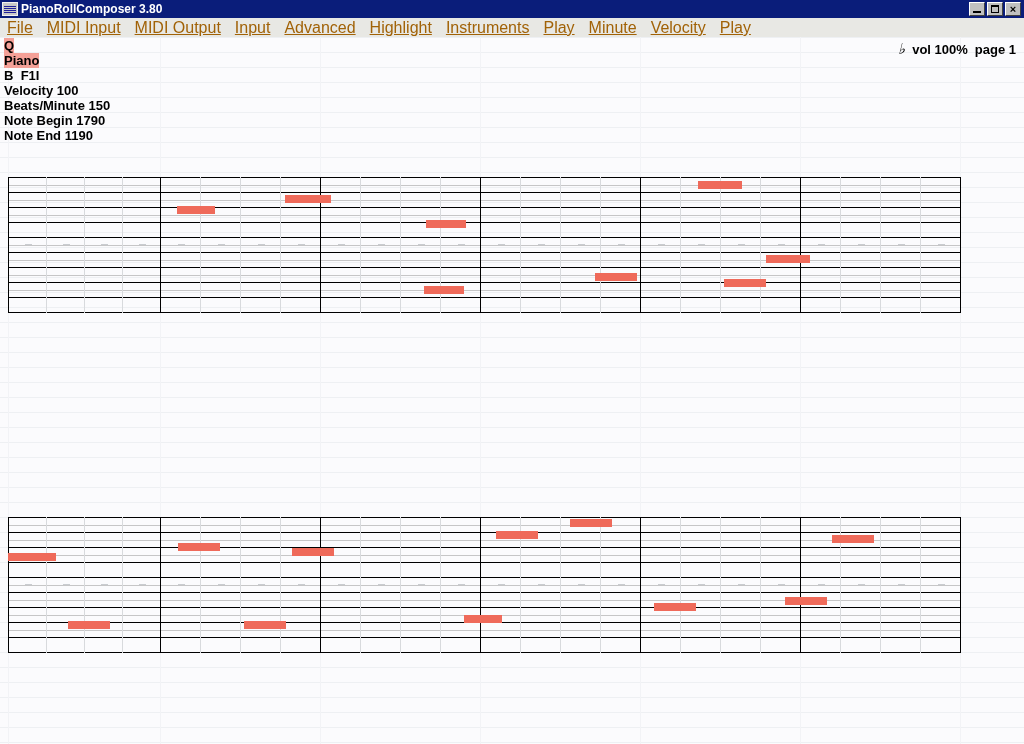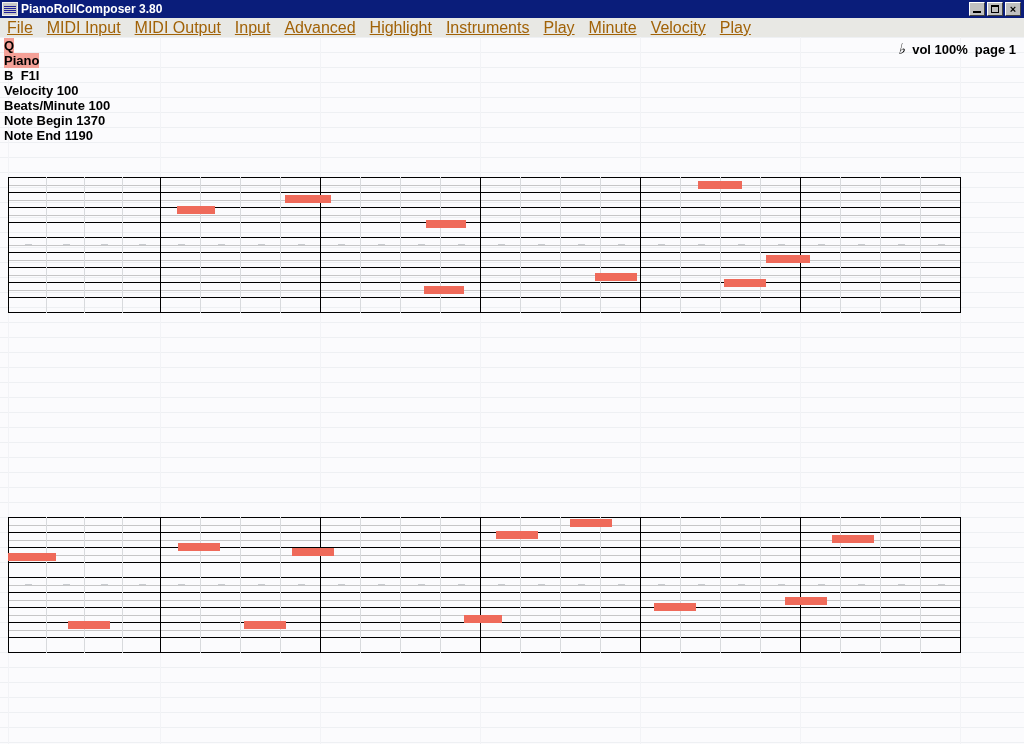--- a/index.html
+++ b/index.html
@@ -311,22 +311,22 @@
       <div class="ghost-v" style="left: 640px;"></div>
       <div class="ghost-v" style="left: 800px;"></div>
       <div class="ghost-v" style="left: 960px;"></div>
     </div>
 
   <div id="infoblock">
     <span class="line hl">Q</span>
     <span class="line hl">Piano</span>
     <span class="line"><span>B</span>&nbsp;&nbsp;<span>F1I</span></span>
     <span class="line">Velocity 100</span>
-    <span class="line">Beats/Minute 100</span>
-    <span class="line">Note Begin 1370</span>
+    <span class="line">Beats/Minute 150</span>
+    <span class="line">Note Begin 1790</span>
     <span class="line">Note End 1190</span>
   </div>
 
   <div id="statusblock">
     <span class="flat">♭</span>
     <span>vol 100%</span>
     <span>page 1</span>
   </div>
 
   <div id="staves-root">

